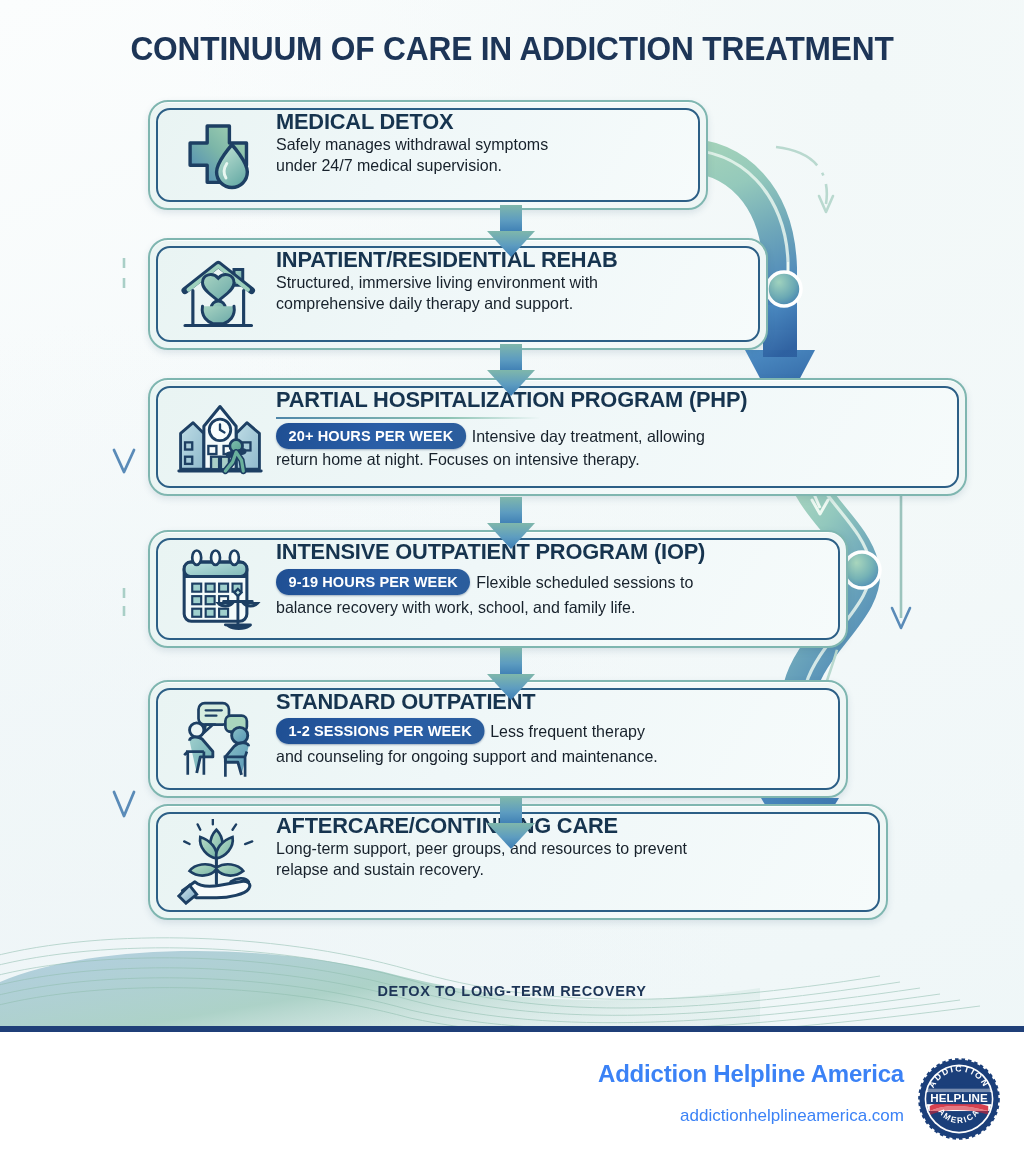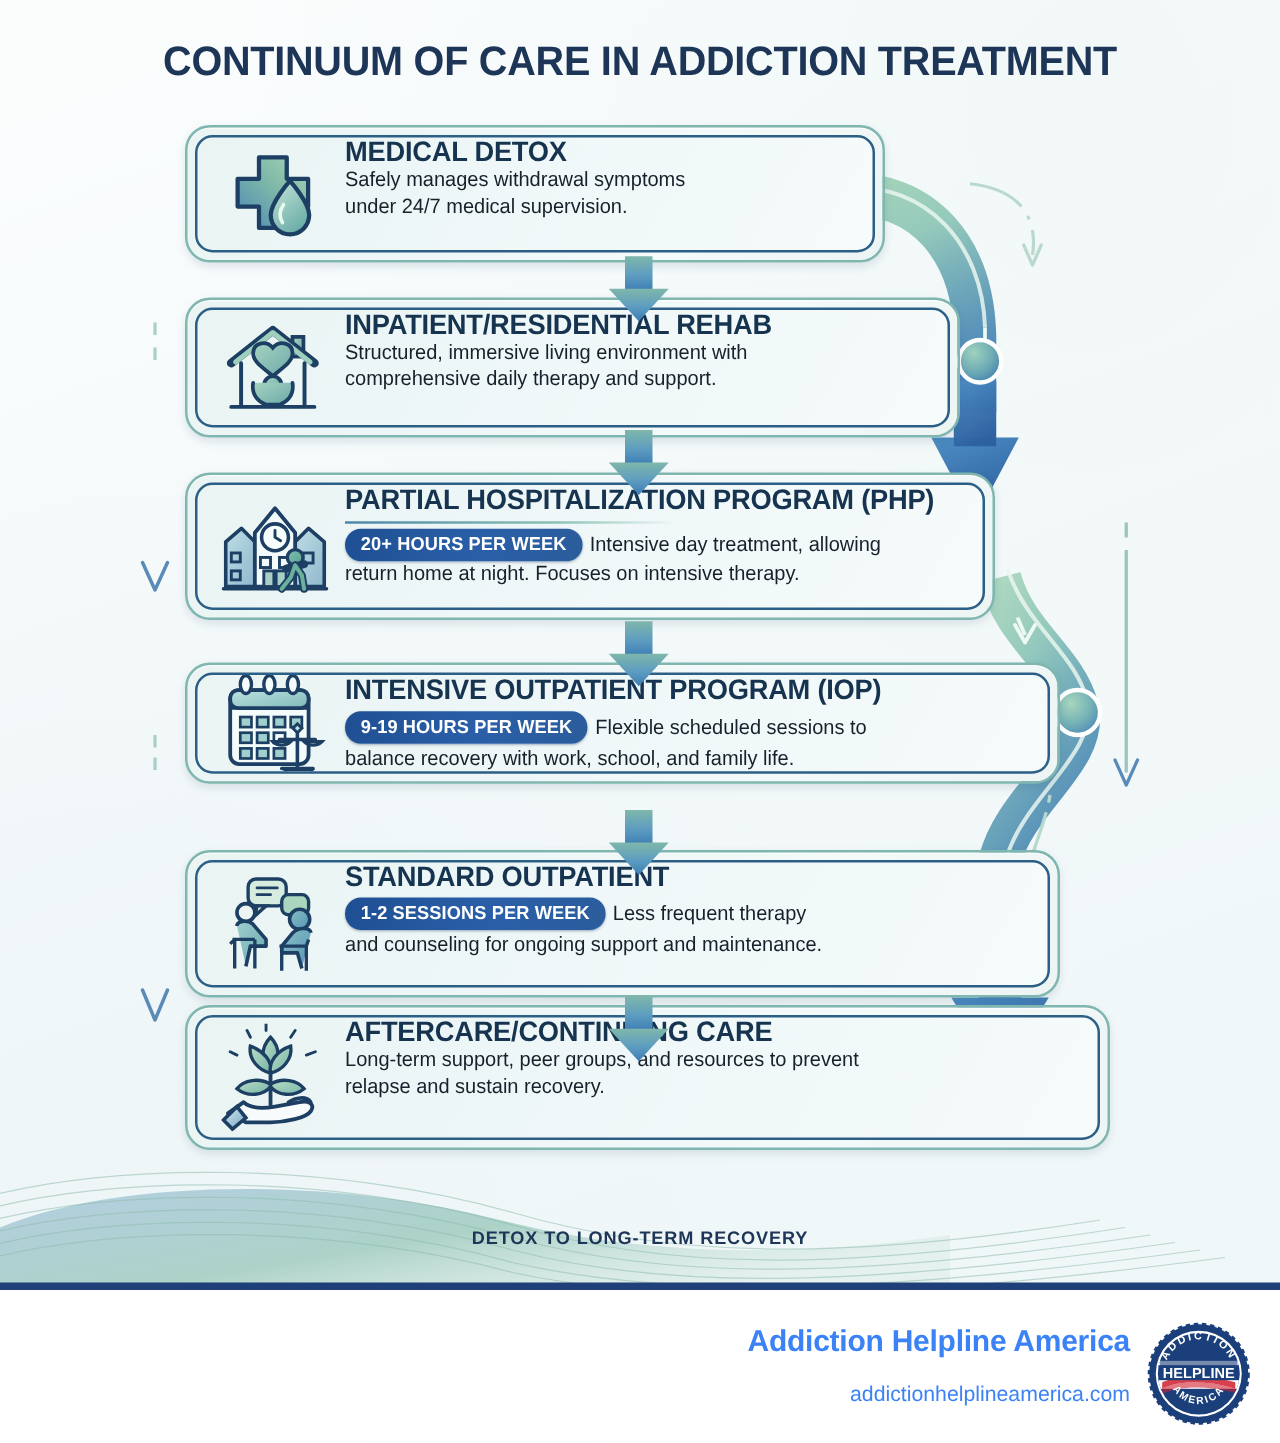--- a/index.html
+++ b/index.html
@@ -302,21 +302,21 @@
       <div class="card-body">
         <div class="card-title">INPATIENT/RESIDENTIAL REHAB</div>
         <div class="card-desc">
           <div class="desc-line">Structured, immersive living environment with</div>
           <div class="desc-line">comprehensive daily therapy and support.</div>
         </div>
       </div>
     </div>
   </div>
 
-  <div class="card" style="left:148px; top:378px; width:648px; height:118px;">
+  <div class="card" style="left:148px; top:378px; width:819px; height:118px;">
     <div class="inner">
       <div class="icon-wrap">
         <svg viewBox="0 0 96 96" width="86" height="86">
           <defs>
             <linearGradient id="ic3a" x1="0" y1="0" x2="1" y2="1">
               <stop offset="0%" stop-color="#bfdde6"></stop>
                 <stop offset="100%" stop-color="#8fb9cc"></stop>
             </linearGradient>
             <linearGradient id="ic3b" x1="0" y1="0" x2="1" y2="1">
               <stop offset="0%" stop-color="#7fbfb0"></stop>
@@ -350,21 +350,21 @@
         <div class="card-desc">
           <div class="desc-line">
             <span class="badge">20+ HOURS PER WEEK</span><span>Intensive day treatment, allowing</span>
           </div>
           <div class="desc-line">return home at night. Focuses on intensive therapy.</div>
         </div>
       </div>
     </div>
   </div>
 
-  <div class="card" style="left:148px; top:530px; width:700px; height:97px;">
+  <div class="card" style="left:148px; top:530px; width:700px; height:118px;">
     <div class="inner">
       <div class="icon-wrap">
         <svg viewBox="0 0 96 96" width="86" height="86">
           <defs>
             <linearGradient id="ic4a" x1="0" y1="0" x2="1" y2="1">
               <stop offset="0%" stop-color="#bde2e0"></stop>
                 <stop offset="100%" stop-color="#7fb9b8"></stop>
             </linearGradient>
           </defs>
           <rect x="8" y="18" width="70" height="66" rx="8" fill="#f4fbfb" stroke="#1d3f63" stroke-width="3.4"></rect>

